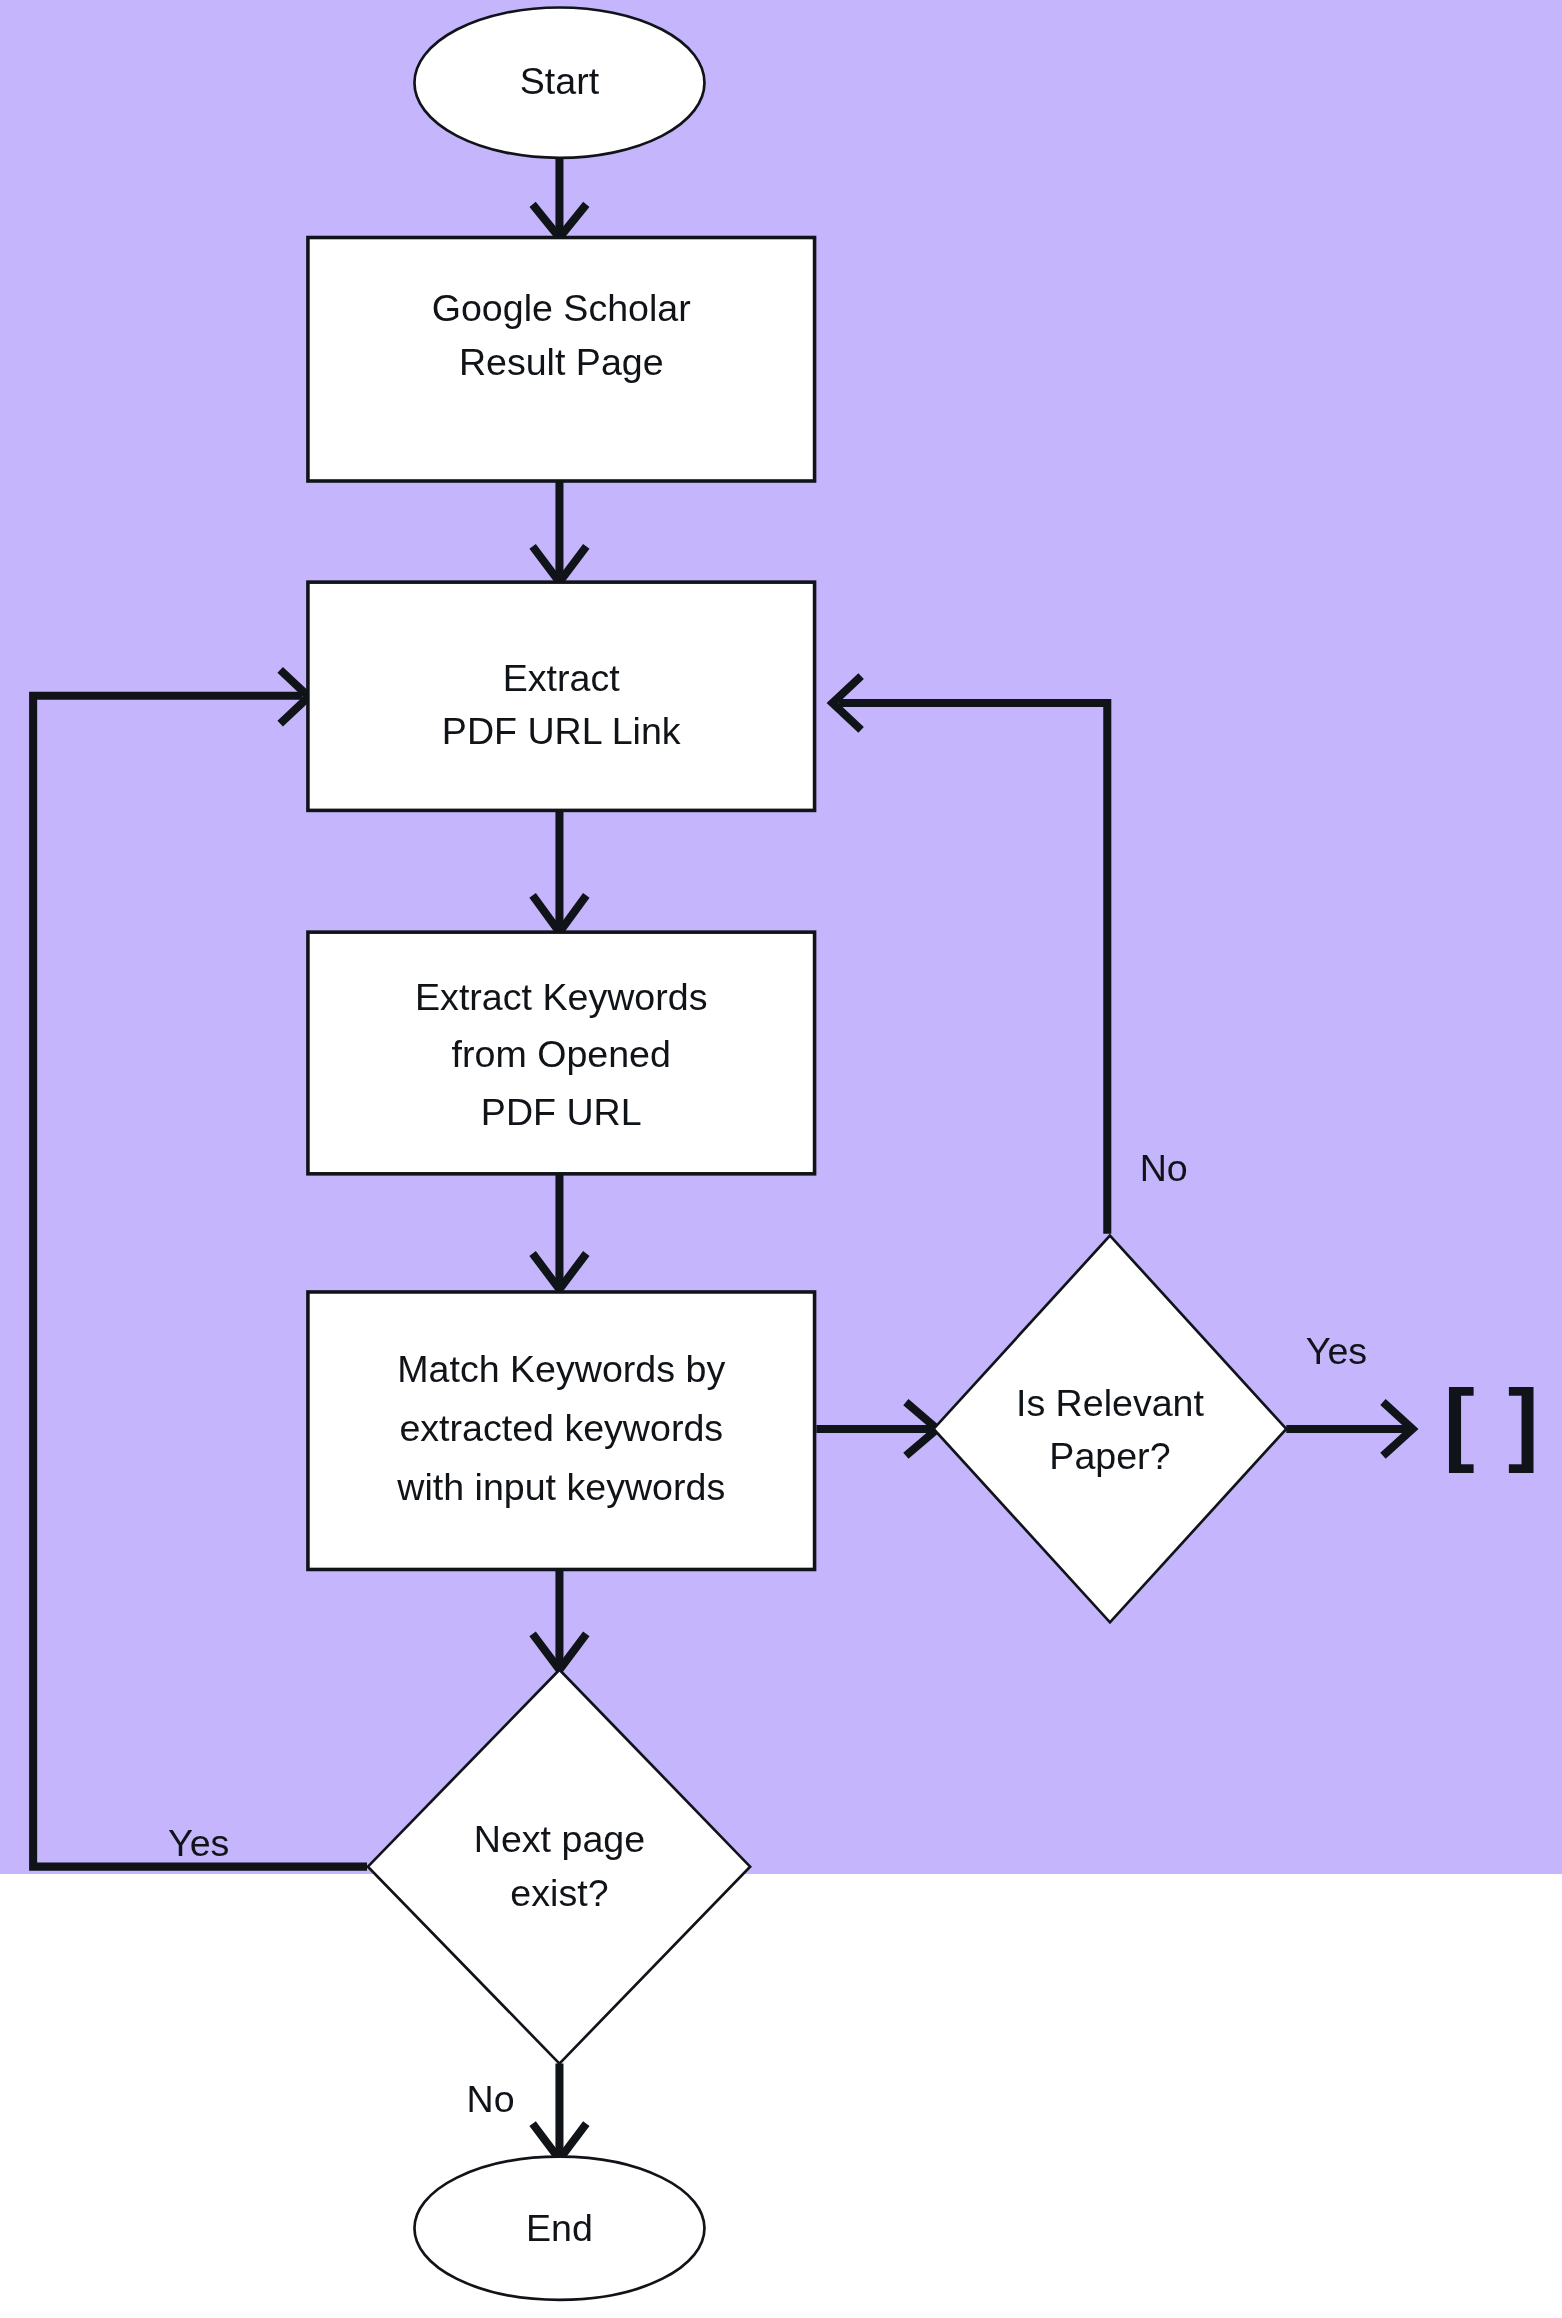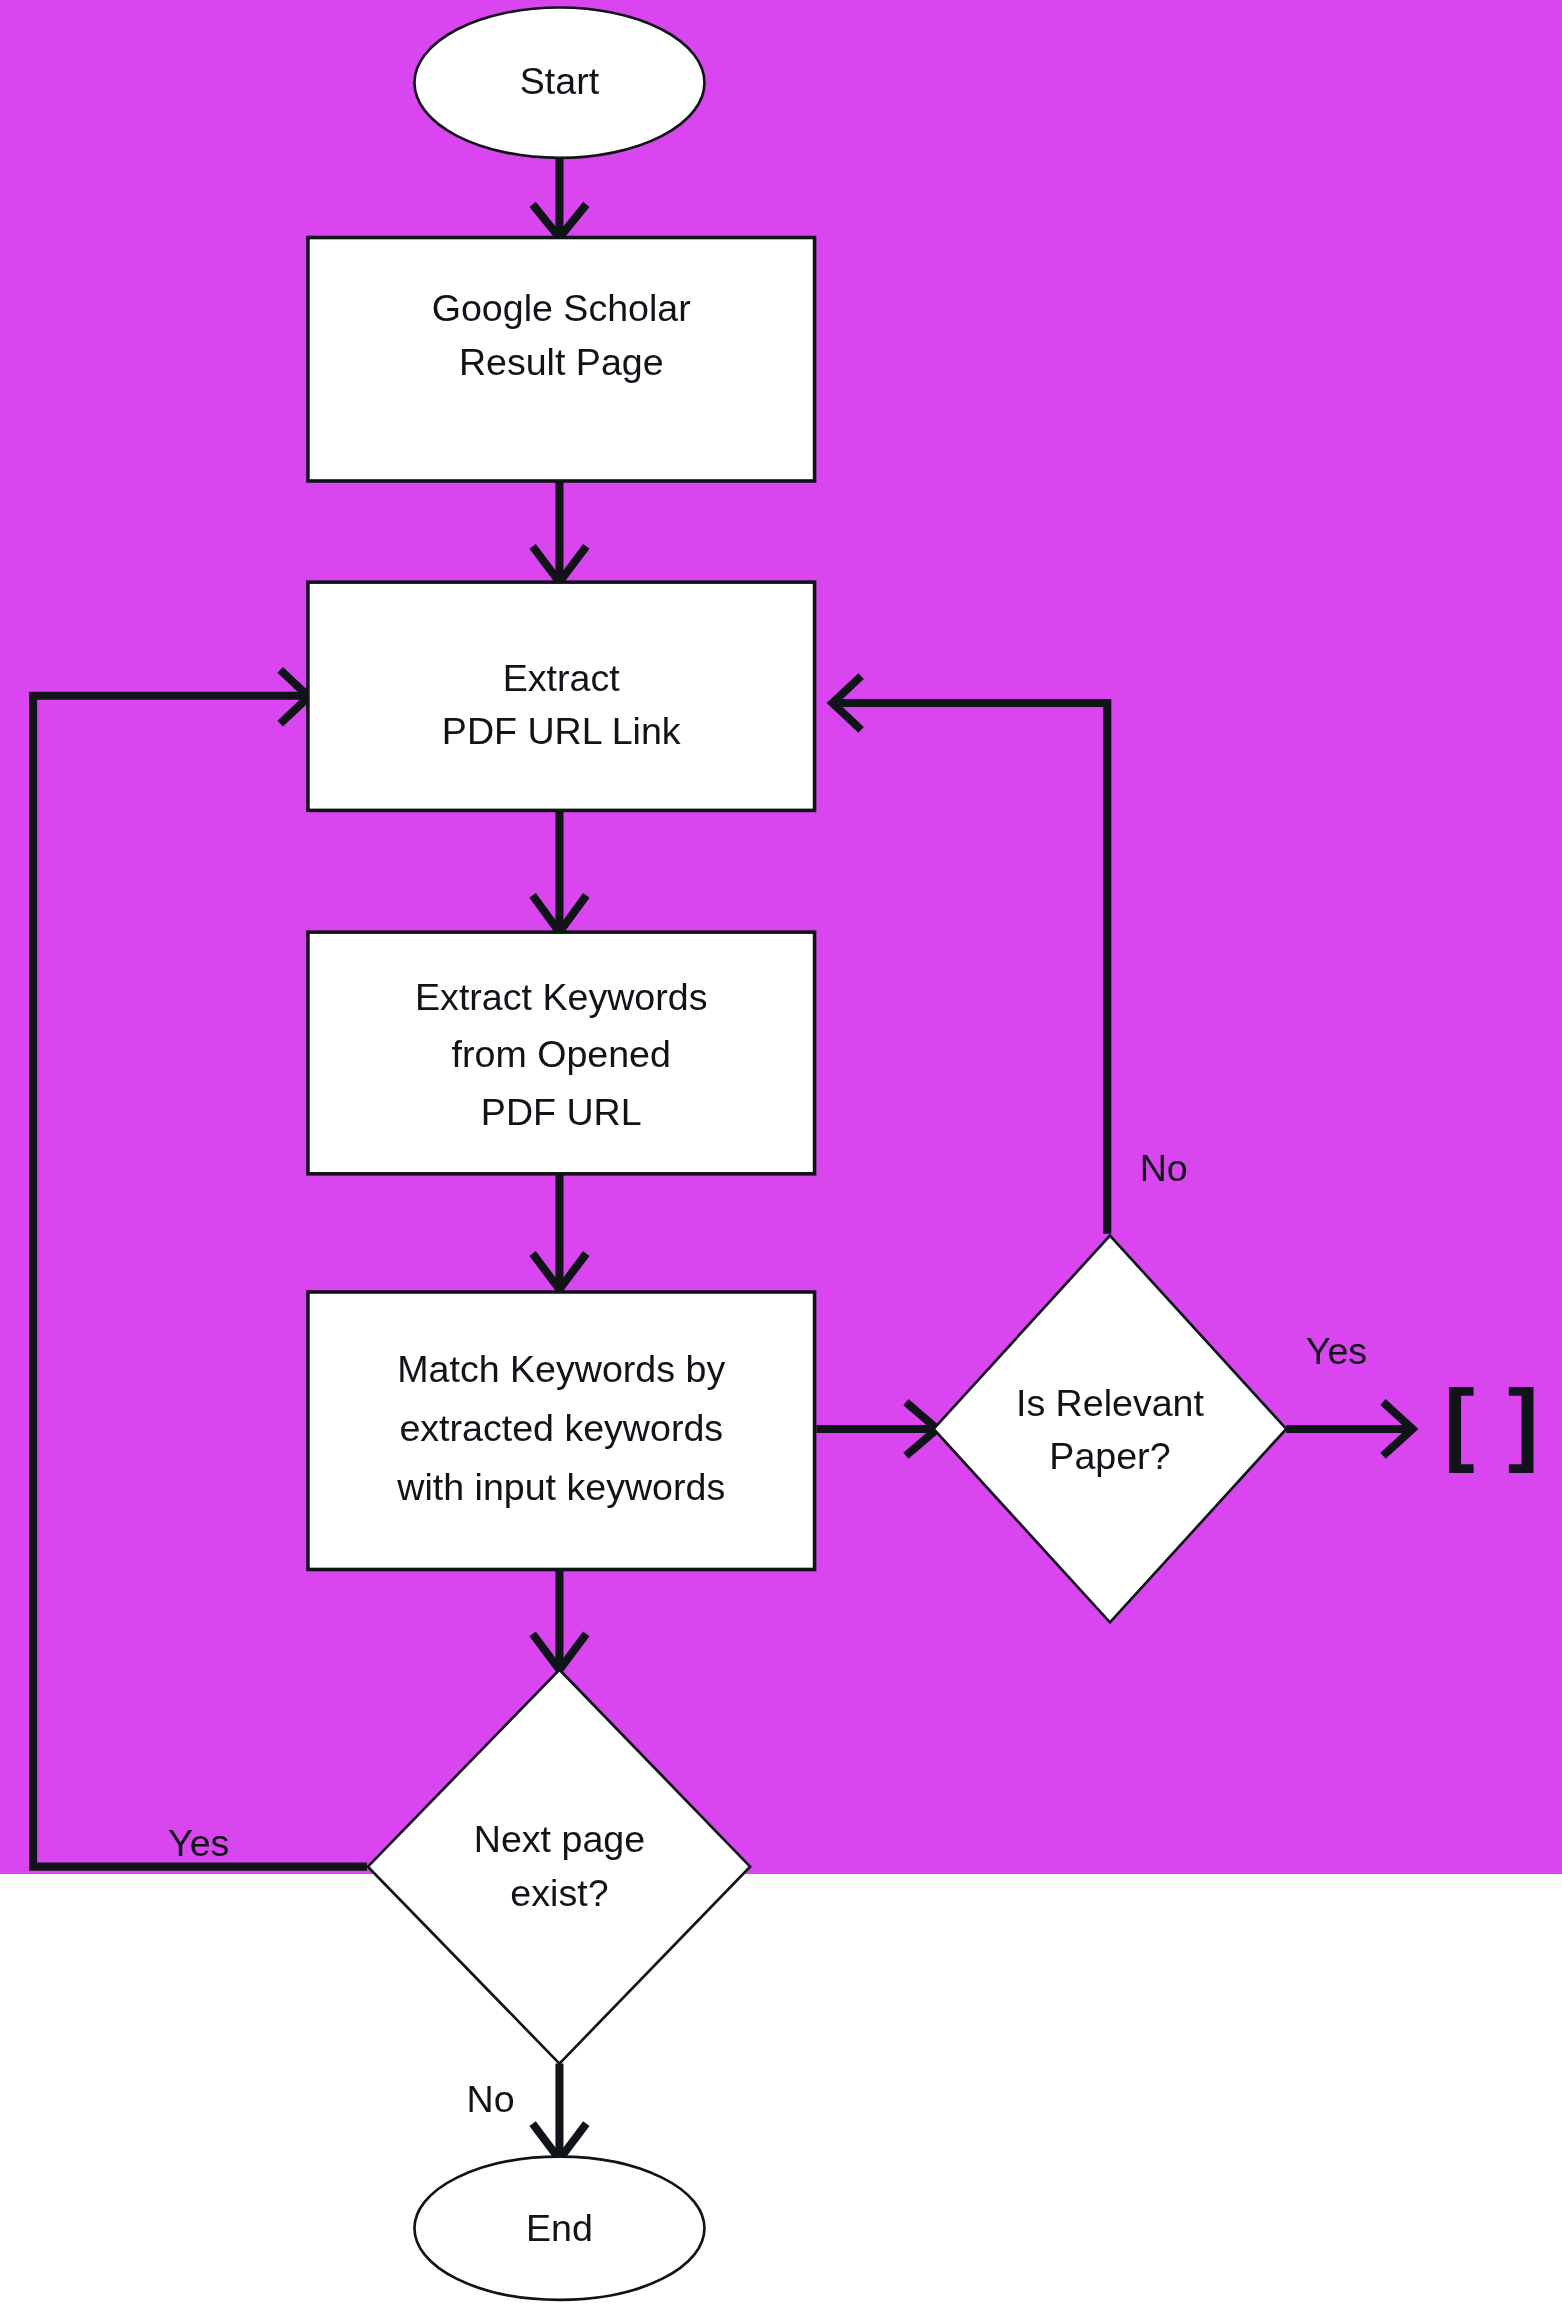--- a/index.html
+++ b/index.html
@@ -10,21 +10,21 @@
   body {
     width: 1562px;
     height: 2319px;
     font-family: "Liberation Sans", sans-serif;
     overflow: hidden;
   }
   #flowchart-root {
     position: relative;
     width: 1562px;
     height: 1874px;
-    background: #d946ef;
+    background: #c4b5fd;
   }
   svg#flow-svg {
     display: block;
     width: 1562px;
     height: 2319px;
   }
   .node-shape {
     fill: #ffffff;
     stroke: #101418;
     stroke-width: 4;

